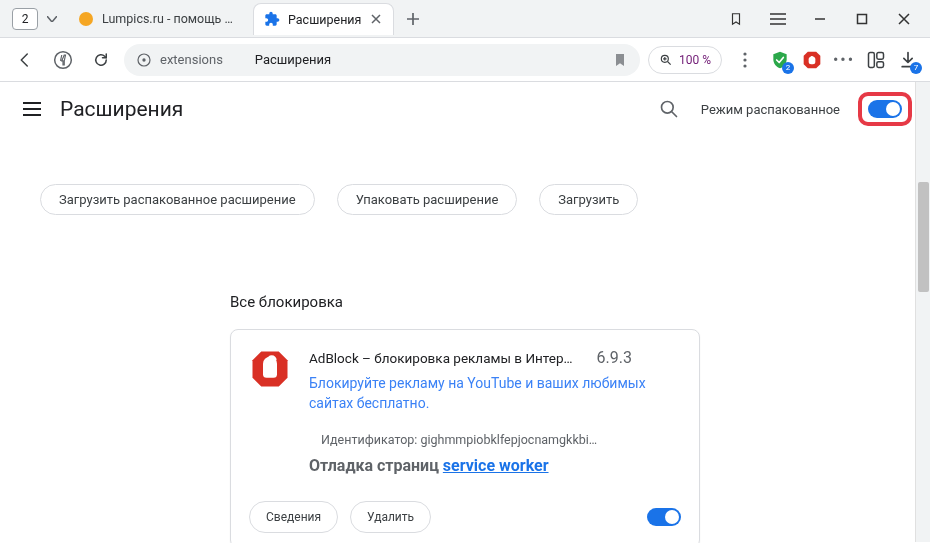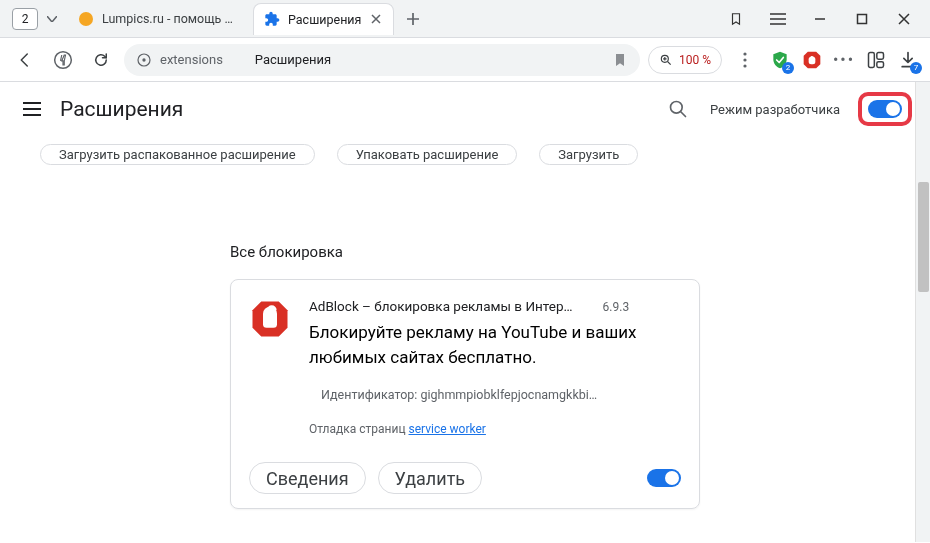--- a/index.html
+++ b/index.html
@@ -101,21 +101,21 @@
   .addr .host { color: #5f6368; }
   .addr .title-part { color: #202124; margin-left: 24px;}
   .addr .star { margin-left: auto; }
   .zoom-pill {
     height: 28px;
     border: 1px solid #dadce0;
     border-radius: 14px;
     padding: 8px 10px;
     display: flex; align-items: center; gap: 6px;
     font-size: 12px;
-    color: #b91c1c;
+    color: #701a75;
   }
   .ext-icon { width: 24px; height: 24px; display:flex; align-items:center; justify-content:center; position: relative;}
   .shield { color: #2ba84a; }
   .dots { font-size:16px; color:#5f6368; letter-spacing: 2px;}
   .dl-badge {
     position:absolute; bottom:-2px; right:-2px;
     width:12px; height:12px; border-radius:50%;
     background:#1a73e8; color:#fff; font-size:8px;
     display:flex; align-items:center; justify-content:center;
   }
@@ -149,28 +149,29 @@
     width:14px; height:14px; background:#fff; border-radius:50%;
   }
 
   
   .actions-row {
     padding: 8px 40px 18px 40px;
     display: flex;
     gap: 22px;
   }
   .pill {
-    height: 21px;
+    height: 31px;
     padding: 0 18px;
     border: 1px solid #dadce0;
     border-radius: 17px;
     display: flex; align-items: center;
     font-size: 13px;
     color: #3c4043;
     background:#fff;
+    margin-top:40px;
   }
 
   
   .content {
     padding: 60px 0 0 0;
     display:flex;
     justify-content: center;
   }
   .content-inner { width: 470px; }
   .section-title {
@@ -183,36 +184,36 @@
     border-radius: 8px;
     padding: 18px 18px 14px 18px;
     box-shadow: 0 1px 2px rgba(0,0,0,0.05);
   }
   .card-top { display:flex; gap:18px; }
   .ext-logo {
     width: 42px; height:42px;
     flex-shrink:0;
   }
   .ext-info { flex:1; min-width:0; }
-  .ext-name-row { display:flex; align-items:baseline; gap:10px; }
+  .ext-name-row { display:flex; align-items:baseline; gap:24px; }
   .ext-name { font-size:13.5px; color:#202124; white-space:nowrap; overflow:hidden; text-overflow:ellipsis; max-width:270px;}
-  .ext-ver { font-size:12px; color:#5f6368;margin-left:20px;}
-  .ext-desc { font-size:17px; color:#000000; margin-top:6px; line-height:1.45;}
+  .ext-ver { font-size:16px; color:#5f6368;}
+  .ext-desc { font-size:14px; color:#3b82f6; margin-top:6px; line-height:1.45;}
   .ext-id { font-size:12.5px; color:#5f6368; margin-top:18px; white-space:nowrap; overflow:hidden; text-overflow:ellipsis; max-width:300px;margin-left:12px;}
-  .ext-debug { font-size:12px; color:#5f6368; margin-top:20px;}
+  .ext-debug { font-size:16px; color:#5f6368; margin-top:9px;font-weight:bold;}
   .ext-debug a { color:#1a73e8; text-decoration:underline;}
   .card-bottom {
     margin-top: 26px;
     display:flex; align-items:center; gap:12px;
   }
   .card-btn {
     height:32px; padding:0 16px;
     border:1px solid #dadce0; border-radius:16px;
     display:flex; align-items:center;
-    font-size:18px; color:#3c4043; background:#fff;
+    font-size:12px; color:#3c4043; background:#fff;
   }
   .card-toggle { margin-left:auto; }
 
   .scrollbar-track {
     position:absolute;
     top: 82px; right: 0;
     width: 15px;
     height: 460px;
     background:#f1f3f4;
     border-left:1px solid #e0e0e0;
@@ -388,21 +389,21 @@
       </svg>
   </div>
   <div class="page-title">Расширения</div>
   <div class="header-right">
     <div class="search-btn">
       <svg width="20" height="20" viewBox="0 0 24 24">
           <circle cx="10" cy="10" r="7" fill="none" stroke="#5f6368" stroke-width="2"></circle>
           <path d="M15 15 L21 21" stroke="#5f6368" stroke-width="2" stroke-linecap="round"></path>
         </svg>
     </div>
-    <span class="dev-label">Режим разработчика</span>
+    <span class="dev-label">Режим распакованное</span>
     <div class="dev-toggle-wrap">
       <div class="toggle">
           <div class="knob"></div>
         </div>
     </div>
   </div>
 </div>
 
 <div class="actions-row">
   <div class="pill">Загрузить распакованное расширение</div>

